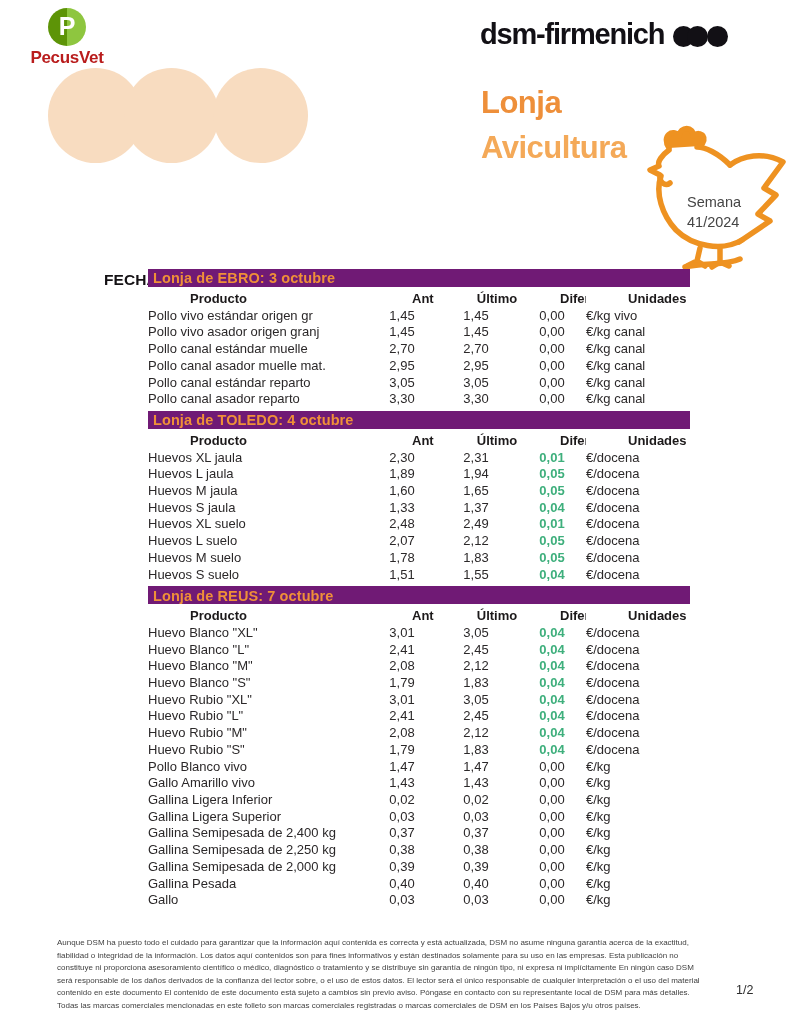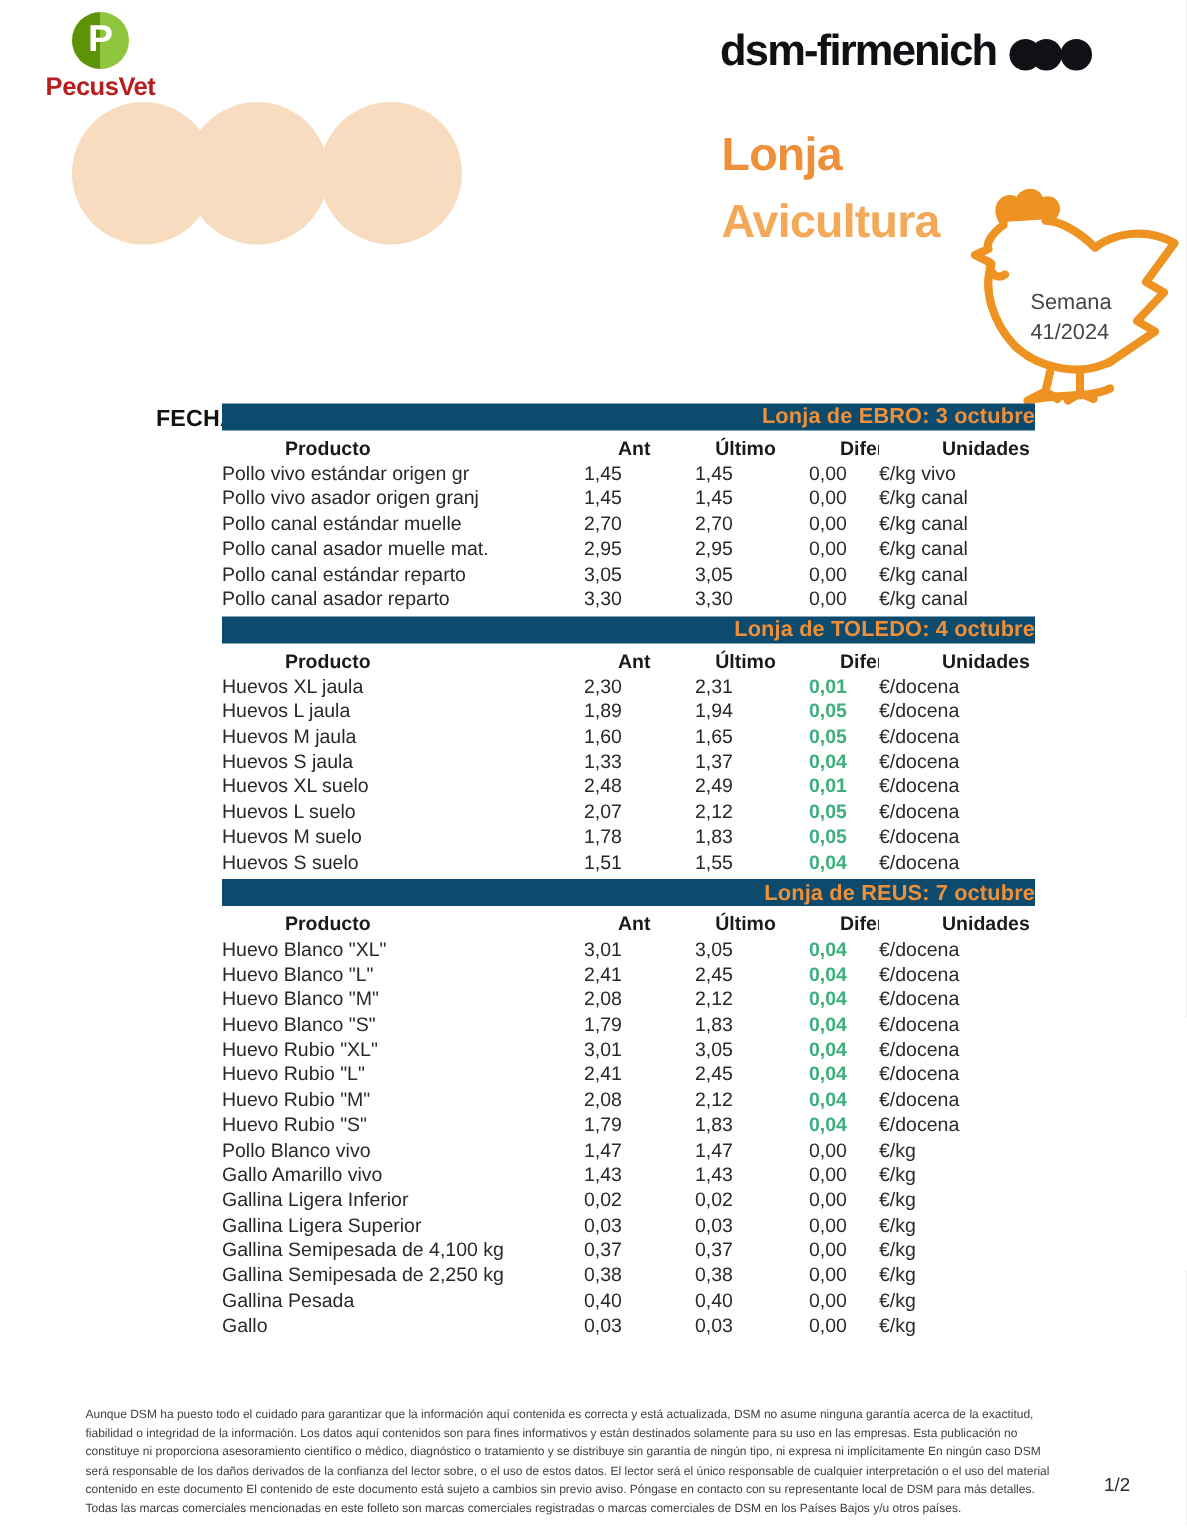--- a/index.html
+++ b/index.html
@@ -45,22 +45,22 @@
 
   .fecha {
     position:absolute; left:104px; top:234px; width:626px; 
     font-size:15.5px; font-weight:700; color:#141114; letter-spacing:0.1px;margin-top:37px;
   }
 
   
   .sections { position:absolute; left:148px; top:269px; width:542px; }
   .lonja-section { margin-bottom:3px; }
   .section-bar {
-    height:18px; background:#0c4a6e; display:flex; align-items:center;
-    padding-left:5px; margin-bottom:4px;justify-content:flex-end;
+    height:18px; background:#701a75; display:flex; align-items:center;
+    padding-left:5px; margin-bottom:4px;
   }
   .section-title { color:#ef9038; font-weight:700; font-size:14.5px; letter-spacing:0.1px; white-space:nowrap; line-height:1; padding-top:1px; }
 
   table.price-table { width:542px; border-collapse:collapse; table-layout:fixed; }
   .price-table th, .price-table td {
     height:16.7px; padding:0; font-size:13px; line-height:16.7px;
     vertical-align:middle; white-space:nowrap; overflow:hidden;
   }
   .price-table th { font-weight:700; color:#1c191a;padding-left:42px; }
   .price-table td { color:#2b2829; }
@@ -367,30 +367,37 @@
               <td class="col-unidades">€/kg</td>
             </tr>
             <tr>
               <td class="col-producto">Gallina Ligera Superior</td>
               <td class="col-anterior">0,03</td>
               <td class="col-ultimo">0,03</td>
               <td class="col-diferencia">0,00</td>
               <td class="col-unidades">€/kg</td>
             </tr>
             <tr>
-              <td class="col-producto">Gallina Semipesada de 4,100 kg</td>
+              <td class="col-producto">Gallina Semipesada de 2,400 kg</td>
               <td class="col-anterior">0,37</td>
               <td class="col-ultimo">0,37</td>
               <td class="col-diferencia">0,00</td>
               <td class="col-unidades">€/kg</td>
             </tr>
             <tr>
               <td class="col-producto">Gallina Semipesada de 2,250 kg</td>
               <td class="col-anterior">0,38</td>
               <td class="col-ultimo">0,38</td>
+              <td class="col-diferencia">0,00</td>
+              <td class="col-unidades">€/kg</td>
+            </tr>
+            <tr>
+              <td class="col-producto">Gallina Semipesada de 2,000 kg</td>
+              <td class="col-anterior">0,39</td>
+              <td class="col-ultimo">0,39</td>
               <td class="col-diferencia">0,00</td>
               <td class="col-unidades">€/kg</td>
             </tr>
             <tr>
               <td class="col-producto">Gallina Pesada</td>
               <td class="col-anterior">0,40</td>
               <td class="col-ultimo">0,40</td>
               <td class="col-diferencia">0,00</td>
               <td class="col-unidades">€/kg</td>
             </tr>

